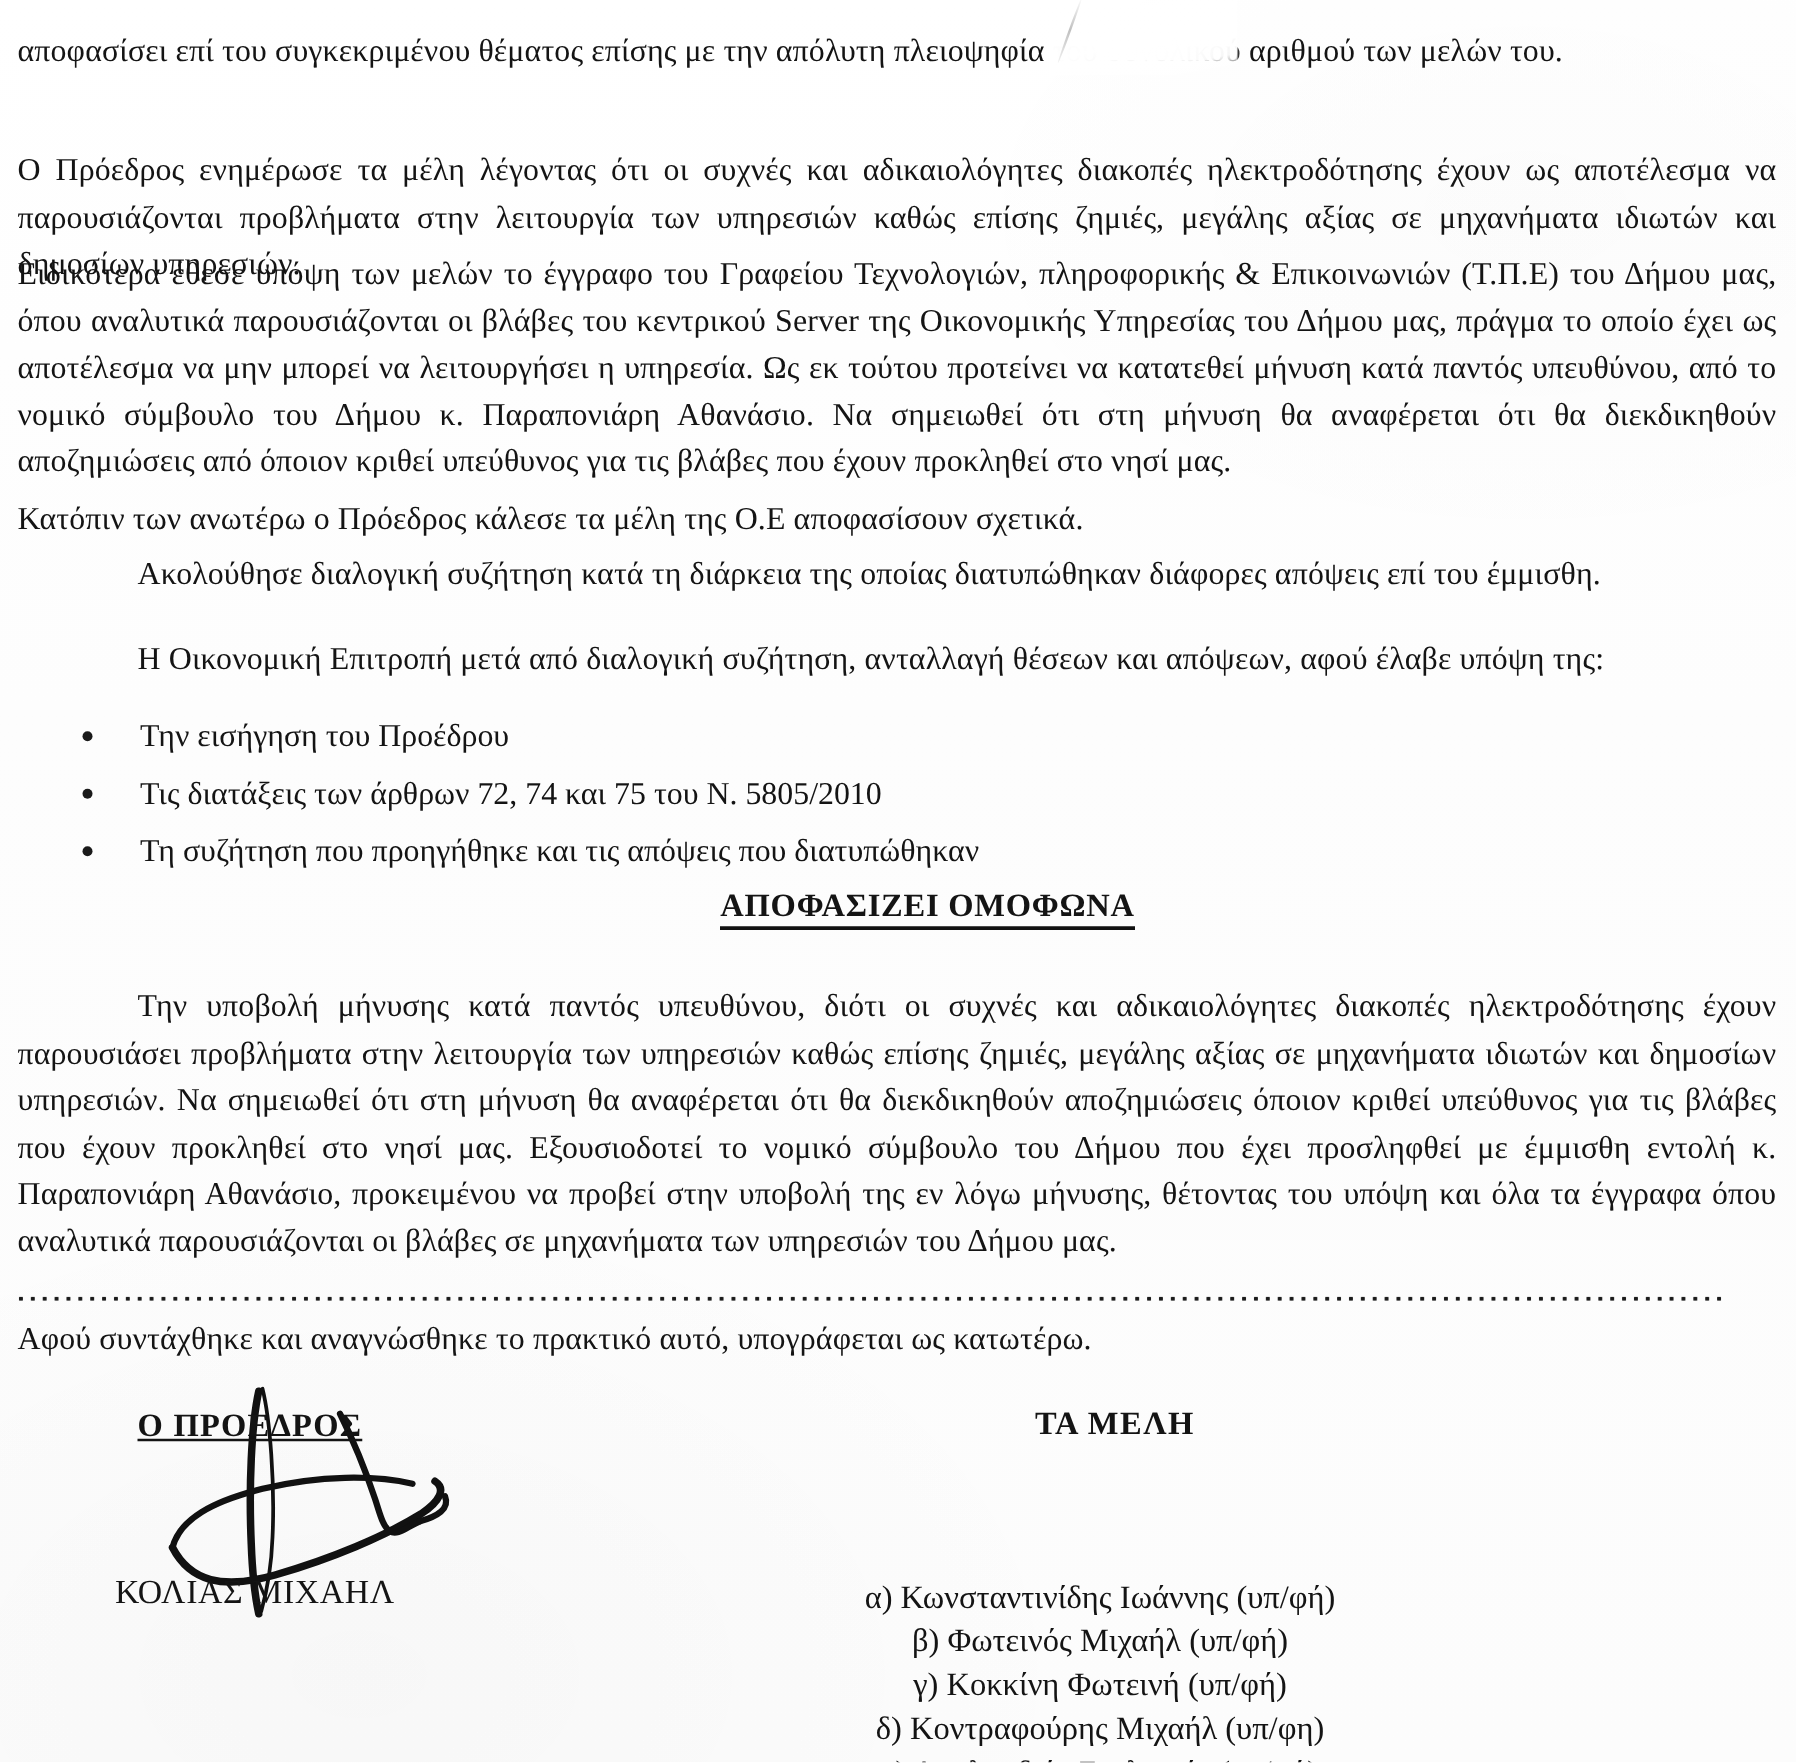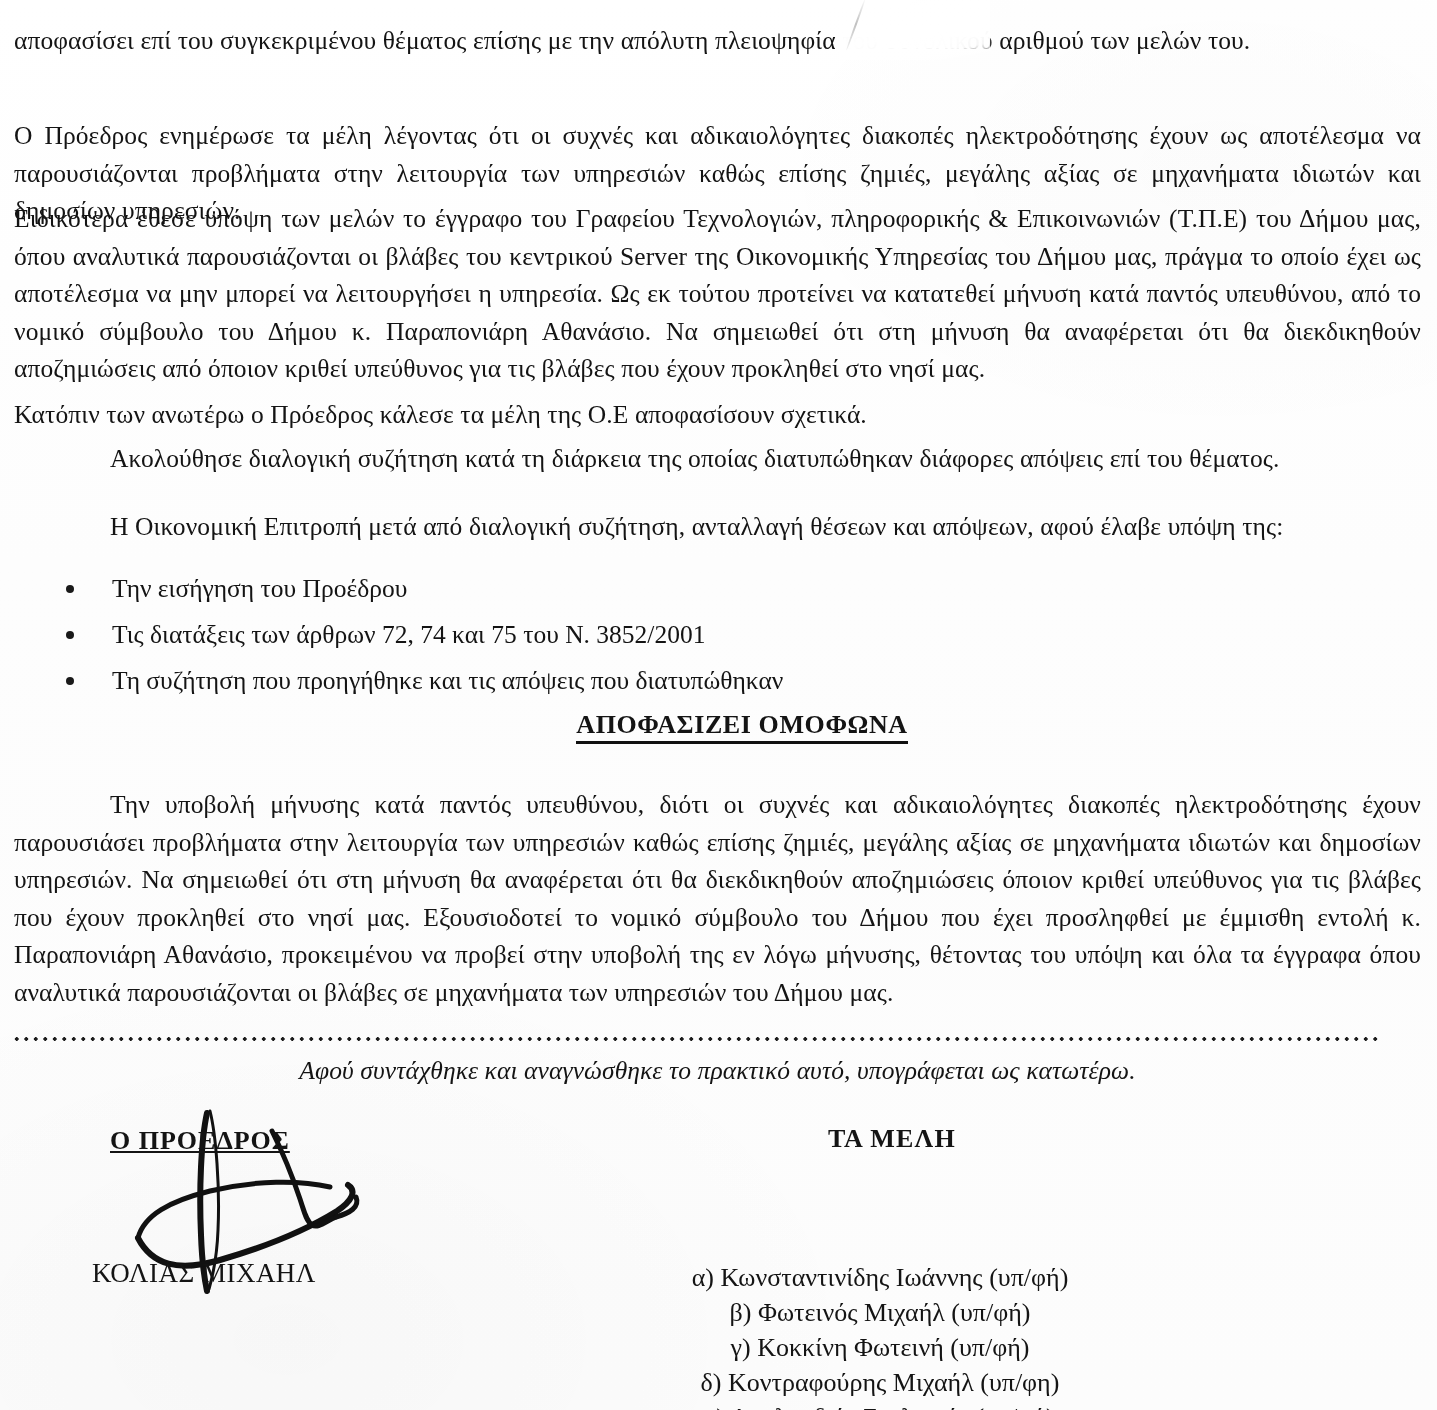--- a/index.html
+++ b/index.html
@@ -178,44 +178,44 @@
 
   <div class="body-text" style="top:200px;">
     <p>Ειδικότερα έθεσε υπόψη των μελών το έγγραφο του Γραφείου Τεχνολογιών, πληροφορικής &amp; Επικοινωνιών (Τ.Π.Ε) του Δήμου μας, όπου αναλυτικά παρουσιάζονται οι βλάβες του κεντρικού Server της Οικονομικής Υπηρεσίας του Δήμου μας, πράγμα το οποίο έχει ως αποτέλεσμα να μην μπορεί να λειτουργήσει η υπηρεσία. Ως εκ τούτου προτείνει να κατατεθεί μήνυση κατά παντός υπευθύνου, από το νομικό σύμβουλο του Δήμου κ. Παραπονιάρη Αθανάσιο. Να σημειωθεί ότι στη μήνυση θα αναφέρεται ότι θα διεκδικηθούν αποζημιώσεις από όποιον κριθεί υπεύθυνος για τις βλάβες που έχουν προκληθεί στο νησί μας.</p>
   </div>
 
   <div class="body-text" style="top:396px;">
     <p> Κατόπιν των ανωτέρω ο Πρόεδρος κάλεσε τα μέλη της Ο.Ε αποφασίσουν σχετικά.</p>
   </div>
 
   <div class="body-text" style="top:440px;">
-    <p class="indent">Ακολούθησε διαλογική συζήτηση κατά τη διάρκεια της οποίας διατυπώθηκαν διάφορες απόψεις επί του θέματος.</p>
+    <p class="indent">Ακολούθησε διαλογική συζήτηση κατά τη διάρκεια της οποίας διατυπώθηκαν διάφορες απόψεις επί του έμμισθη.</p>
   </div>
 
   <div class="body-text" style="top:508px;">
     <p class="indent">Η Οικονομική Επιτροπή μετά από διαλογική συζήτηση, ανταλλαγή θέσεων και απόψεων, αφού έλαβε υπόψη της:</p>
   </div>
 
   <ul class="considerations" style="top:570px; width:1200px;">
     <li><span>Την εισήγηση του Προέδρου</span></li>
-    <li><span>Τις διατάξεις των άρθρων 72, 74 και 75 του Ν. 3852/2001</span></li>
+    <li><span>Τις διατάξεις των άρθρων 72, 74 και 75 του Ν. 5805/2010</span></li>
     <li><span>Τη συζήτηση που προηγήθηκε και τις απόψεις που διατυπώθηκαν</span></li>
   </ul>
 
   <div class="decision-heading" style="top:710px;">
     <span>ΑΠΟΦΑΣΙΖΕΙ ΟΜΟΦΩΝΑ</span>
   </div>
 
   <div class="body-text" style="top:786px;">
     <p class="indent">Την υποβολή μήνυσης κατά παντός υπευθύνου, διότι οι συχνές και αδικαιολόγητες διακοπές ηλεκτροδότησης έχουν παρουσιάσει προβλήματα στην λειτουργία των υπηρεσιών καθώς επίσης ζημιές, μεγάλης αξίας σε μηχανήματα ιδιωτών και δημοσίων υπηρεσιών. Να σημειωθεί ότι στη μήνυση θα αναφέρεται ότι θα διεκδικηθούν αποζημιώσεις όποιον κριθεί υπεύθυνος για τις βλάβες που έχουν προκληθεί στο νησί μας. Εξουσιοδοτεί το νομικό σύμβουλο του Δήμου που έχει προσληφθεί με έμμισθη εντολή κ. Παραπονιάρη Αθανάσιο, προκειμένου να προβεί στην υποβολή της εν λόγω μήνυσης, θέτοντας του υπόψη και όλα τα έγγραφα όπου αναλυτικά παρουσιάζονται οι βλάβες σε μηχανήματα των υπηρεσιών του Δήμου μας.</p>
   </div>
 
   <div class="dotted-rule" style="top:1036px;"></div>
 
-  <div class="body-text" style="top:1052px; text-align:center;font-style:italic;">
+  <div class="body-text" style="top:1052px; text-align:left;">
     <p>Αφού συντάχθηκε και αναγνώσθηκε το πρακτικό αυτό, υπογράφεται ως κατωτέρω.</p>
   </div>
 
   <svg class="signature" viewBox="0 0 320 215">
     <path d="M147 18 C141 45 139 95 141 140 C142 168 144 182 147 196" stroke="#111" stroke-width="6" fill="none" stroke-linecap="round"></path>
     <path d="M150 16 C156 40 160 92 158 135 C157 162 153 180 149 194" stroke="#111" stroke-width="3" fill="none" stroke-linecap="round"></path>
     <path d="M78 143 C92 170 118 177 160 165 C205 152 248 134 277 116 C292 106 297 96 288 90" stroke="#111" stroke-width="6" fill="none" stroke-linecap="round"></path>
     <path d="M78 143 C84 120 110 106 150 96 C196 85 240 85 270 92" stroke="#111" stroke-width="5" fill="none" stroke-linecap="round"></path>
     <path d="M212 36 C222 56 232 80 240 104 C244 116 246 126 252 130 C258 134 266 126 276 122" stroke="#111" stroke-width="5" fill="none" stroke-linecap="round"></path>
     <path d="M276 122 C290 118 300 112 296 102" stroke="#111" stroke-width="5" fill="none" stroke-linecap="round"></path>

